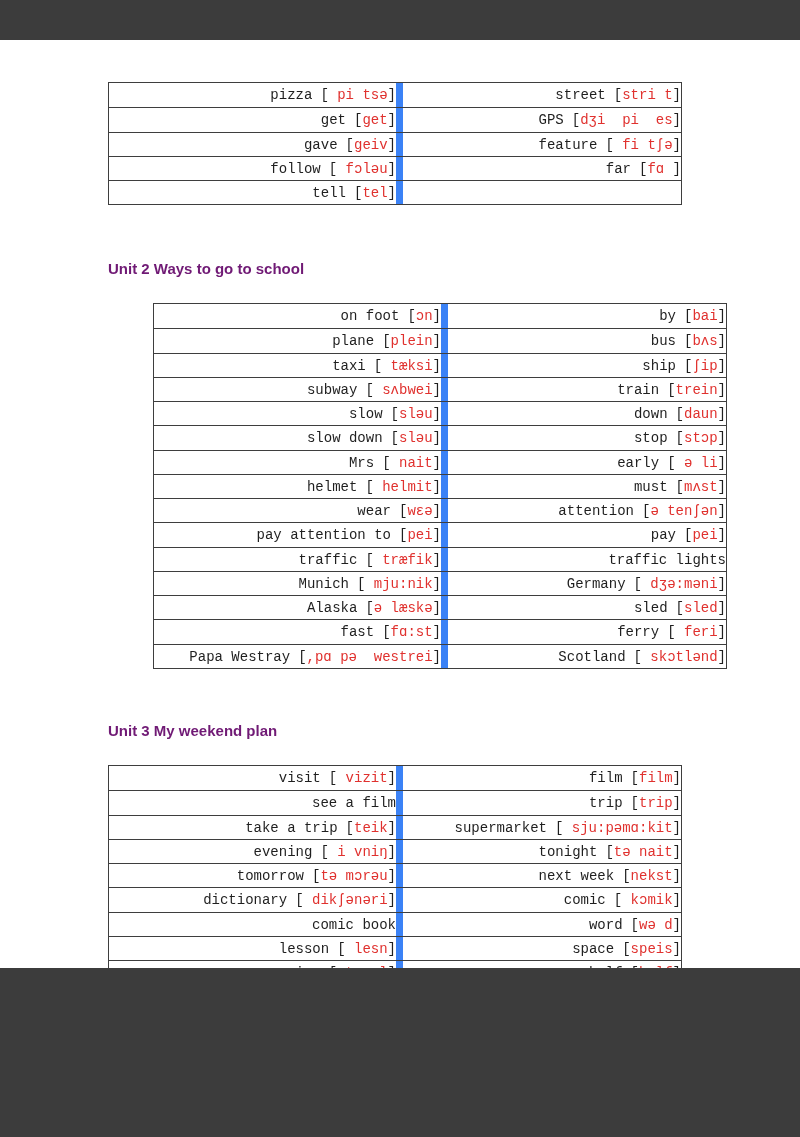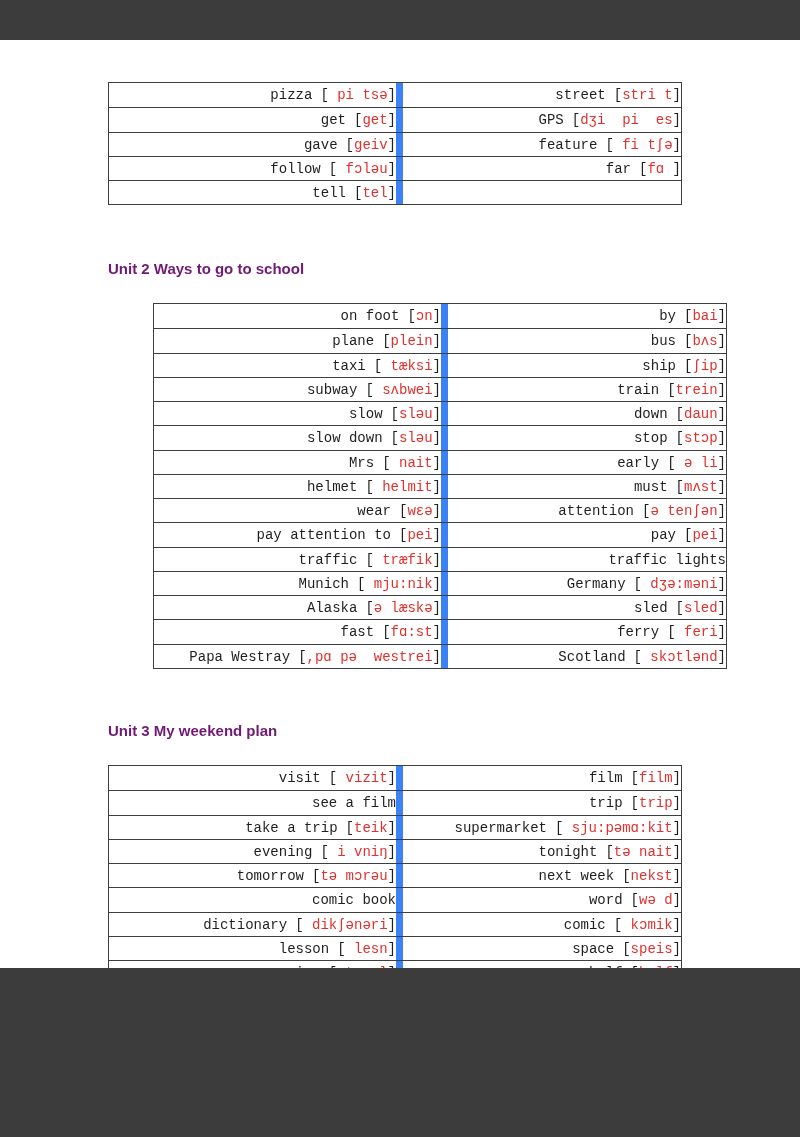--- a/index.html
+++ b/index.html
@@ -135,26 +135,26 @@
           </div>
           <div class="trow">
             <div class="tcell"><span class="word">evening</span><span class="bracket">[</span><span class="phon"> i vniŋ</span><span class="bracket close">]</span></div>
             <div class="tcell"><span class="word">tonight</span><span class="bracket">[</span><span class="phon">tə nait</span><span class="bracket close">]</span></div>
           </div>
           <div class="trow">
             <div class="tcell"><span class="word">tomorrow</span><span class="bracket">[</span><span class="phon">tə mɔrəu</span><span class="bracket close">]</span></div>
             <div class="tcell"><span class="word">next week</span><span class="bracket">[</span><span class="phon">nekst</span><span class="bracket close">]</span></div>
           </div>
           <div class="trow">
+            <div class="tcell"><span class="word">dictionary</span><span class="bracket">[</span><span class="phon"> dikʃənəri</span><span class="bracket close">]</span></div>
+            <div class="tcell"><span class="word">comic</span><span class="bracket">[</span><span class="phon"> kɔmik</span><span class="bracket close">]</span></div>
+          </div>
+          <div class="trow">
             <div class="tcell"><span class="word">comic book</span></div>
             <div class="tcell"><span class="word">word</span><span class="bracket">[</span><span class="phon">wə d</span><span class="bracket close">]</span></div>
-          </div>
-          <div class="trow">
-            <div class="tcell"><span class="word">dictionary</span><span class="bracket">[</span><span class="phon"> dikʃənəri</span><span class="bracket close">]</span></div>
-            <div class="tcell"><span class="word">comic</span><span class="bracket">[</span><span class="phon"> kɔmik</span><span class="bracket close">]</span></div>
           </div>
           <div class="trow">
             <div class="tcell"><span class="word">lesson</span><span class="bracket">[</span><span class="phon"> lesn</span><span class="bracket close">]</span></div>
             <div class="tcell"><span class="word">space</span><span class="bracket">[</span><span class="phon">speis</span><span class="bracket close">]</span></div>
           </div>
           <div class="trow">
             <div class="tcell"><span class="word">price</span><span class="bracket">[</span><span class="phon"> trævl</span><span class="bracket close">]</span></div>
             <div class="tcell"><span class="word">half</span><span class="bracket">[</span><span class="phon">hælf</span><span class="bracket close">]</span></div>
           </div>
           <div class="trow">

